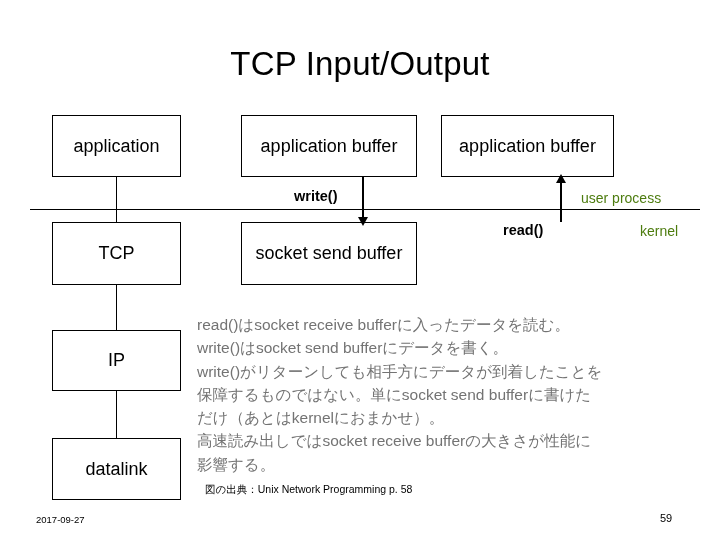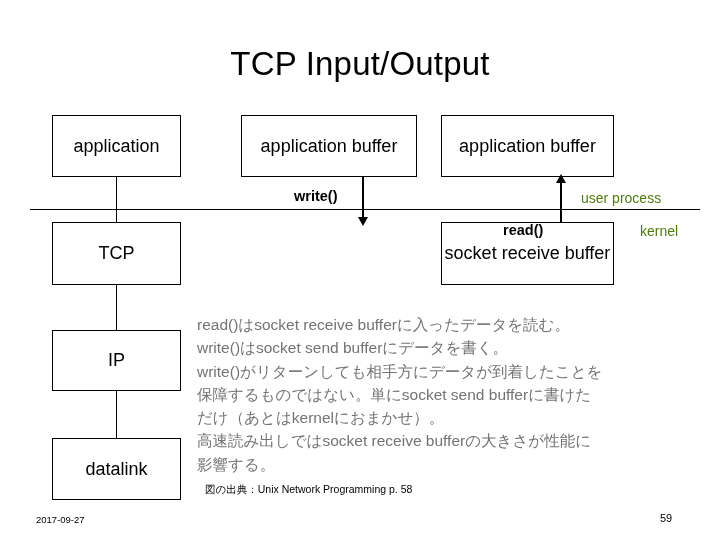--- a/index.html
+++ b/index.html
@@ -185,24 +185,24 @@
   </div>
 
   <div class="box box-appbuf-right">
     <span>application buffer</span>
   </div>
 
   <div class="box box-tcp">
     <span>TCP</span>
   </div>
 
-
-  <div class="box box-sock-recv">
-    <span>socket receive buffer</span>
-  </div>
+  <div class="box box-sock-send">
+    <span>socket send buffer</span>
+  </div>
+
 
   <div class="box box-ip">
     <span>IP</span>
   </div>
 
   <div class="box box-datalink">
     <span>datalink</span>
   </div>
 
   <div class="vline vline-app-tcp"></div>

